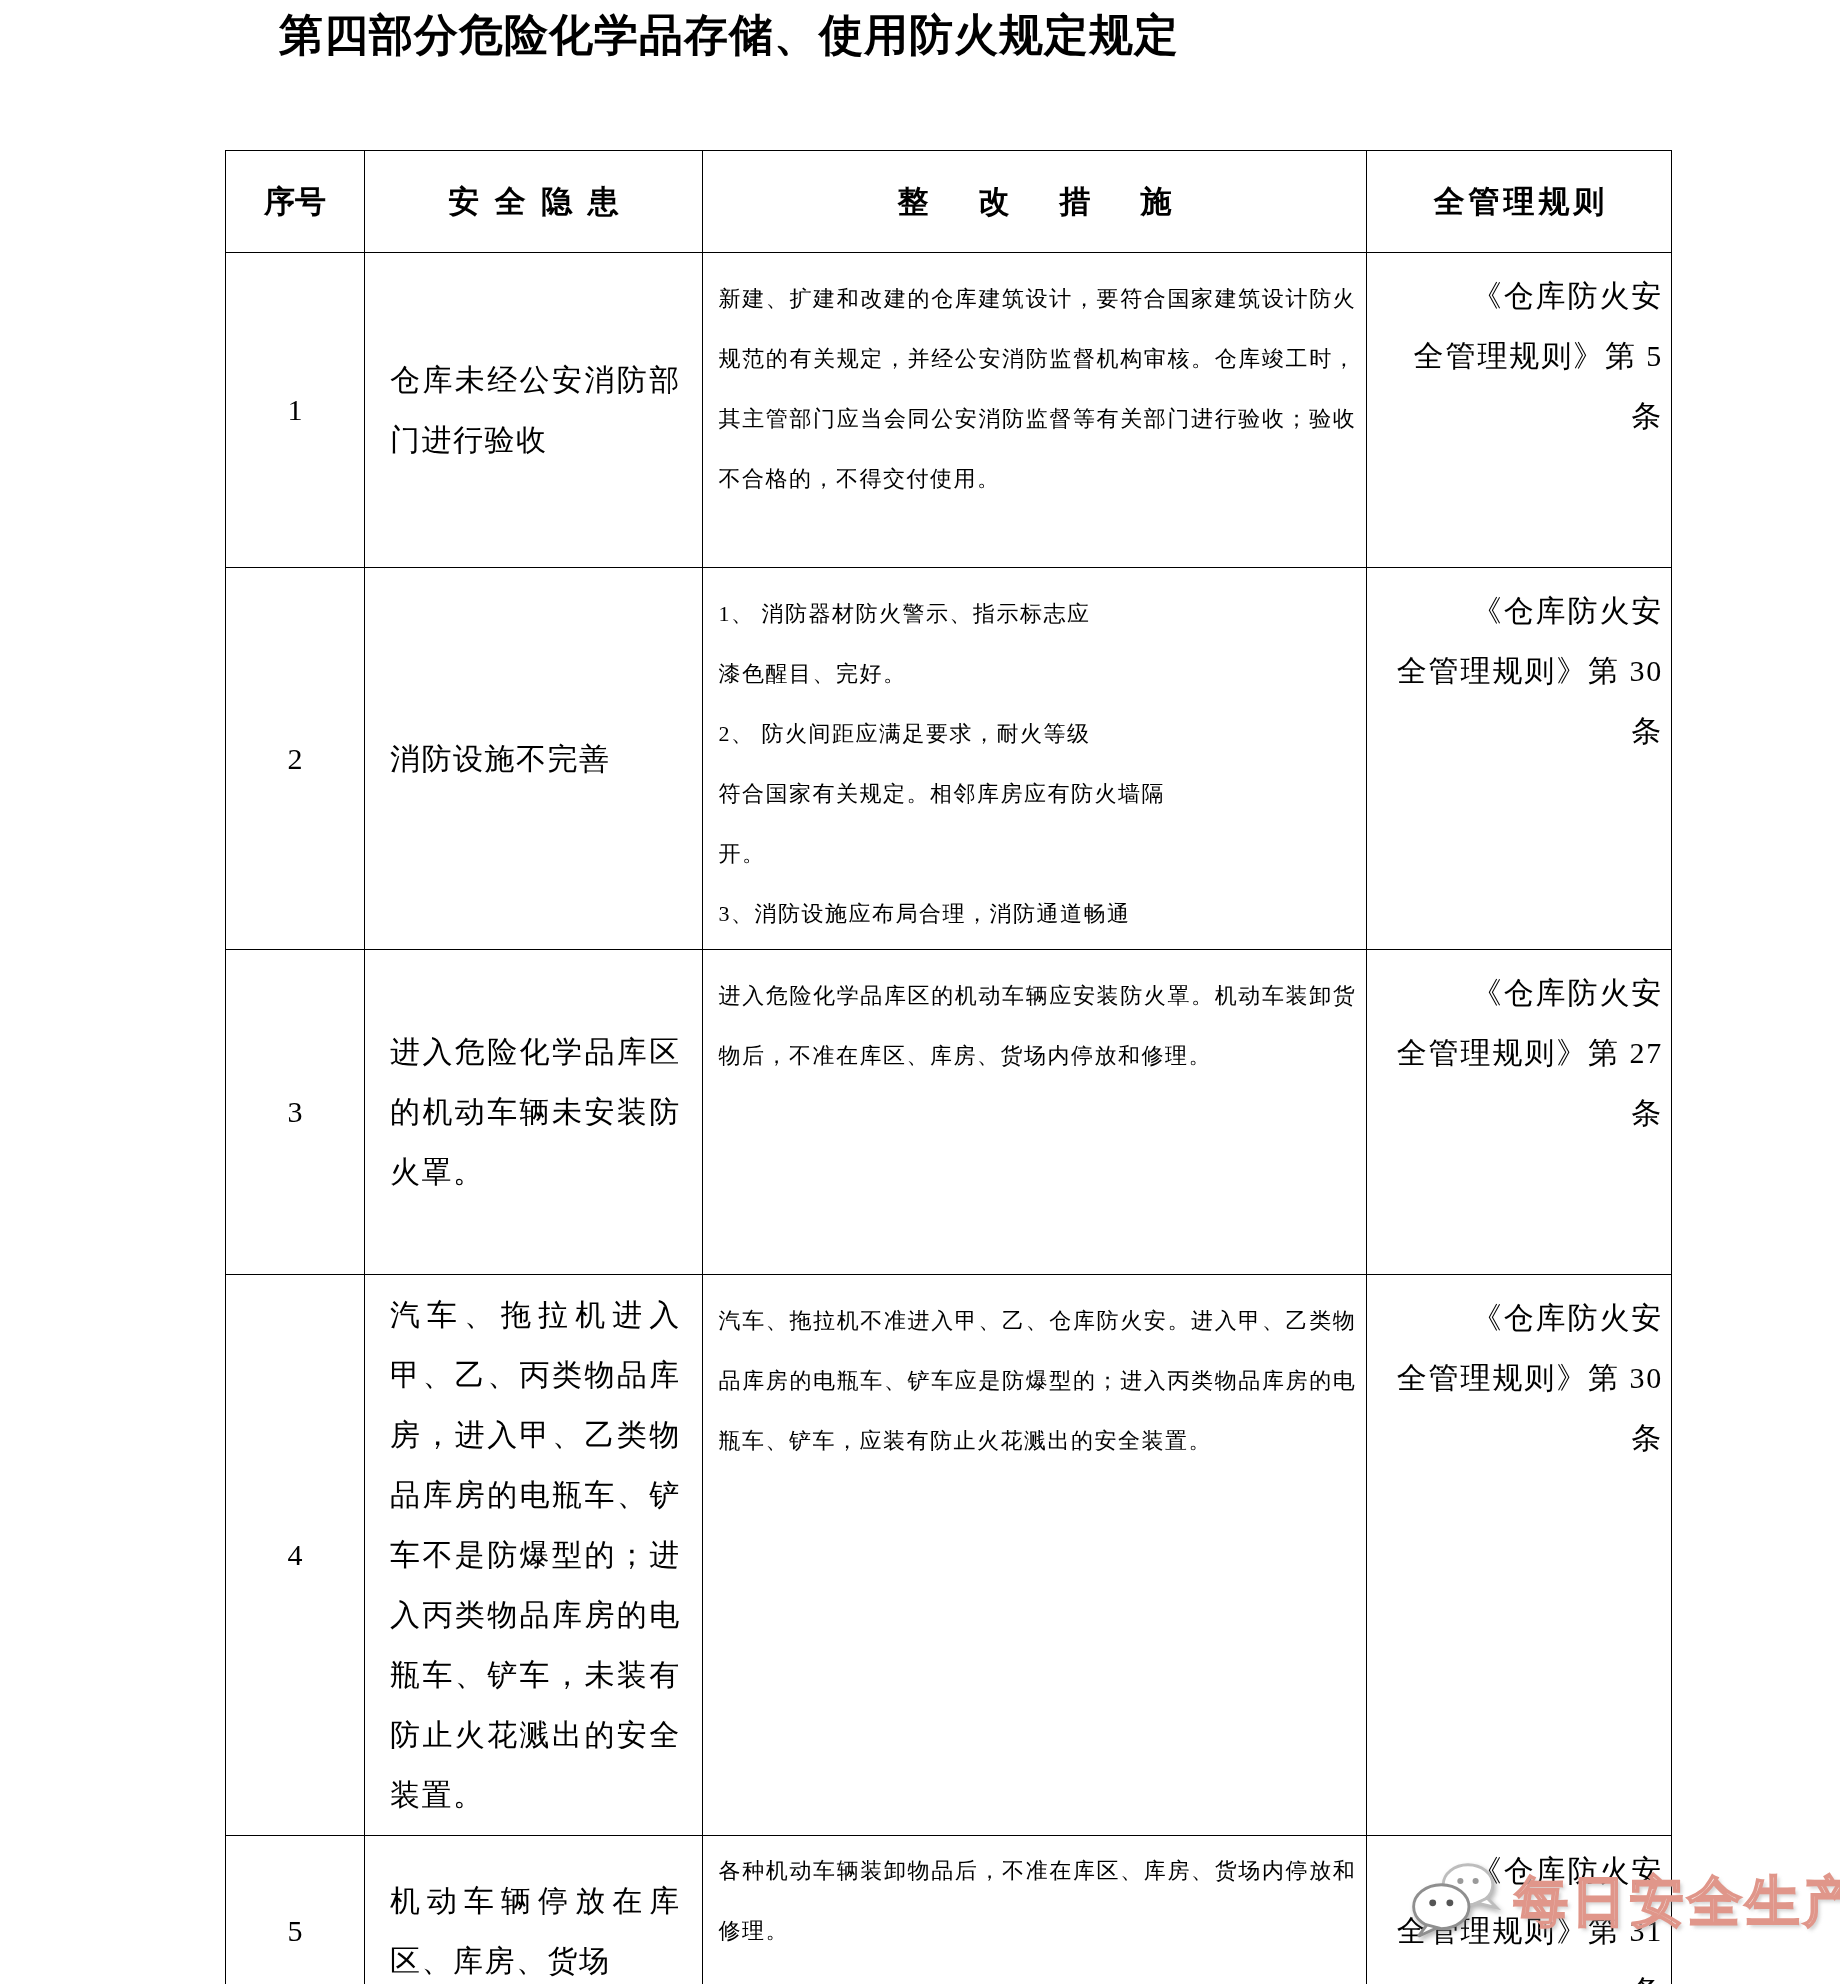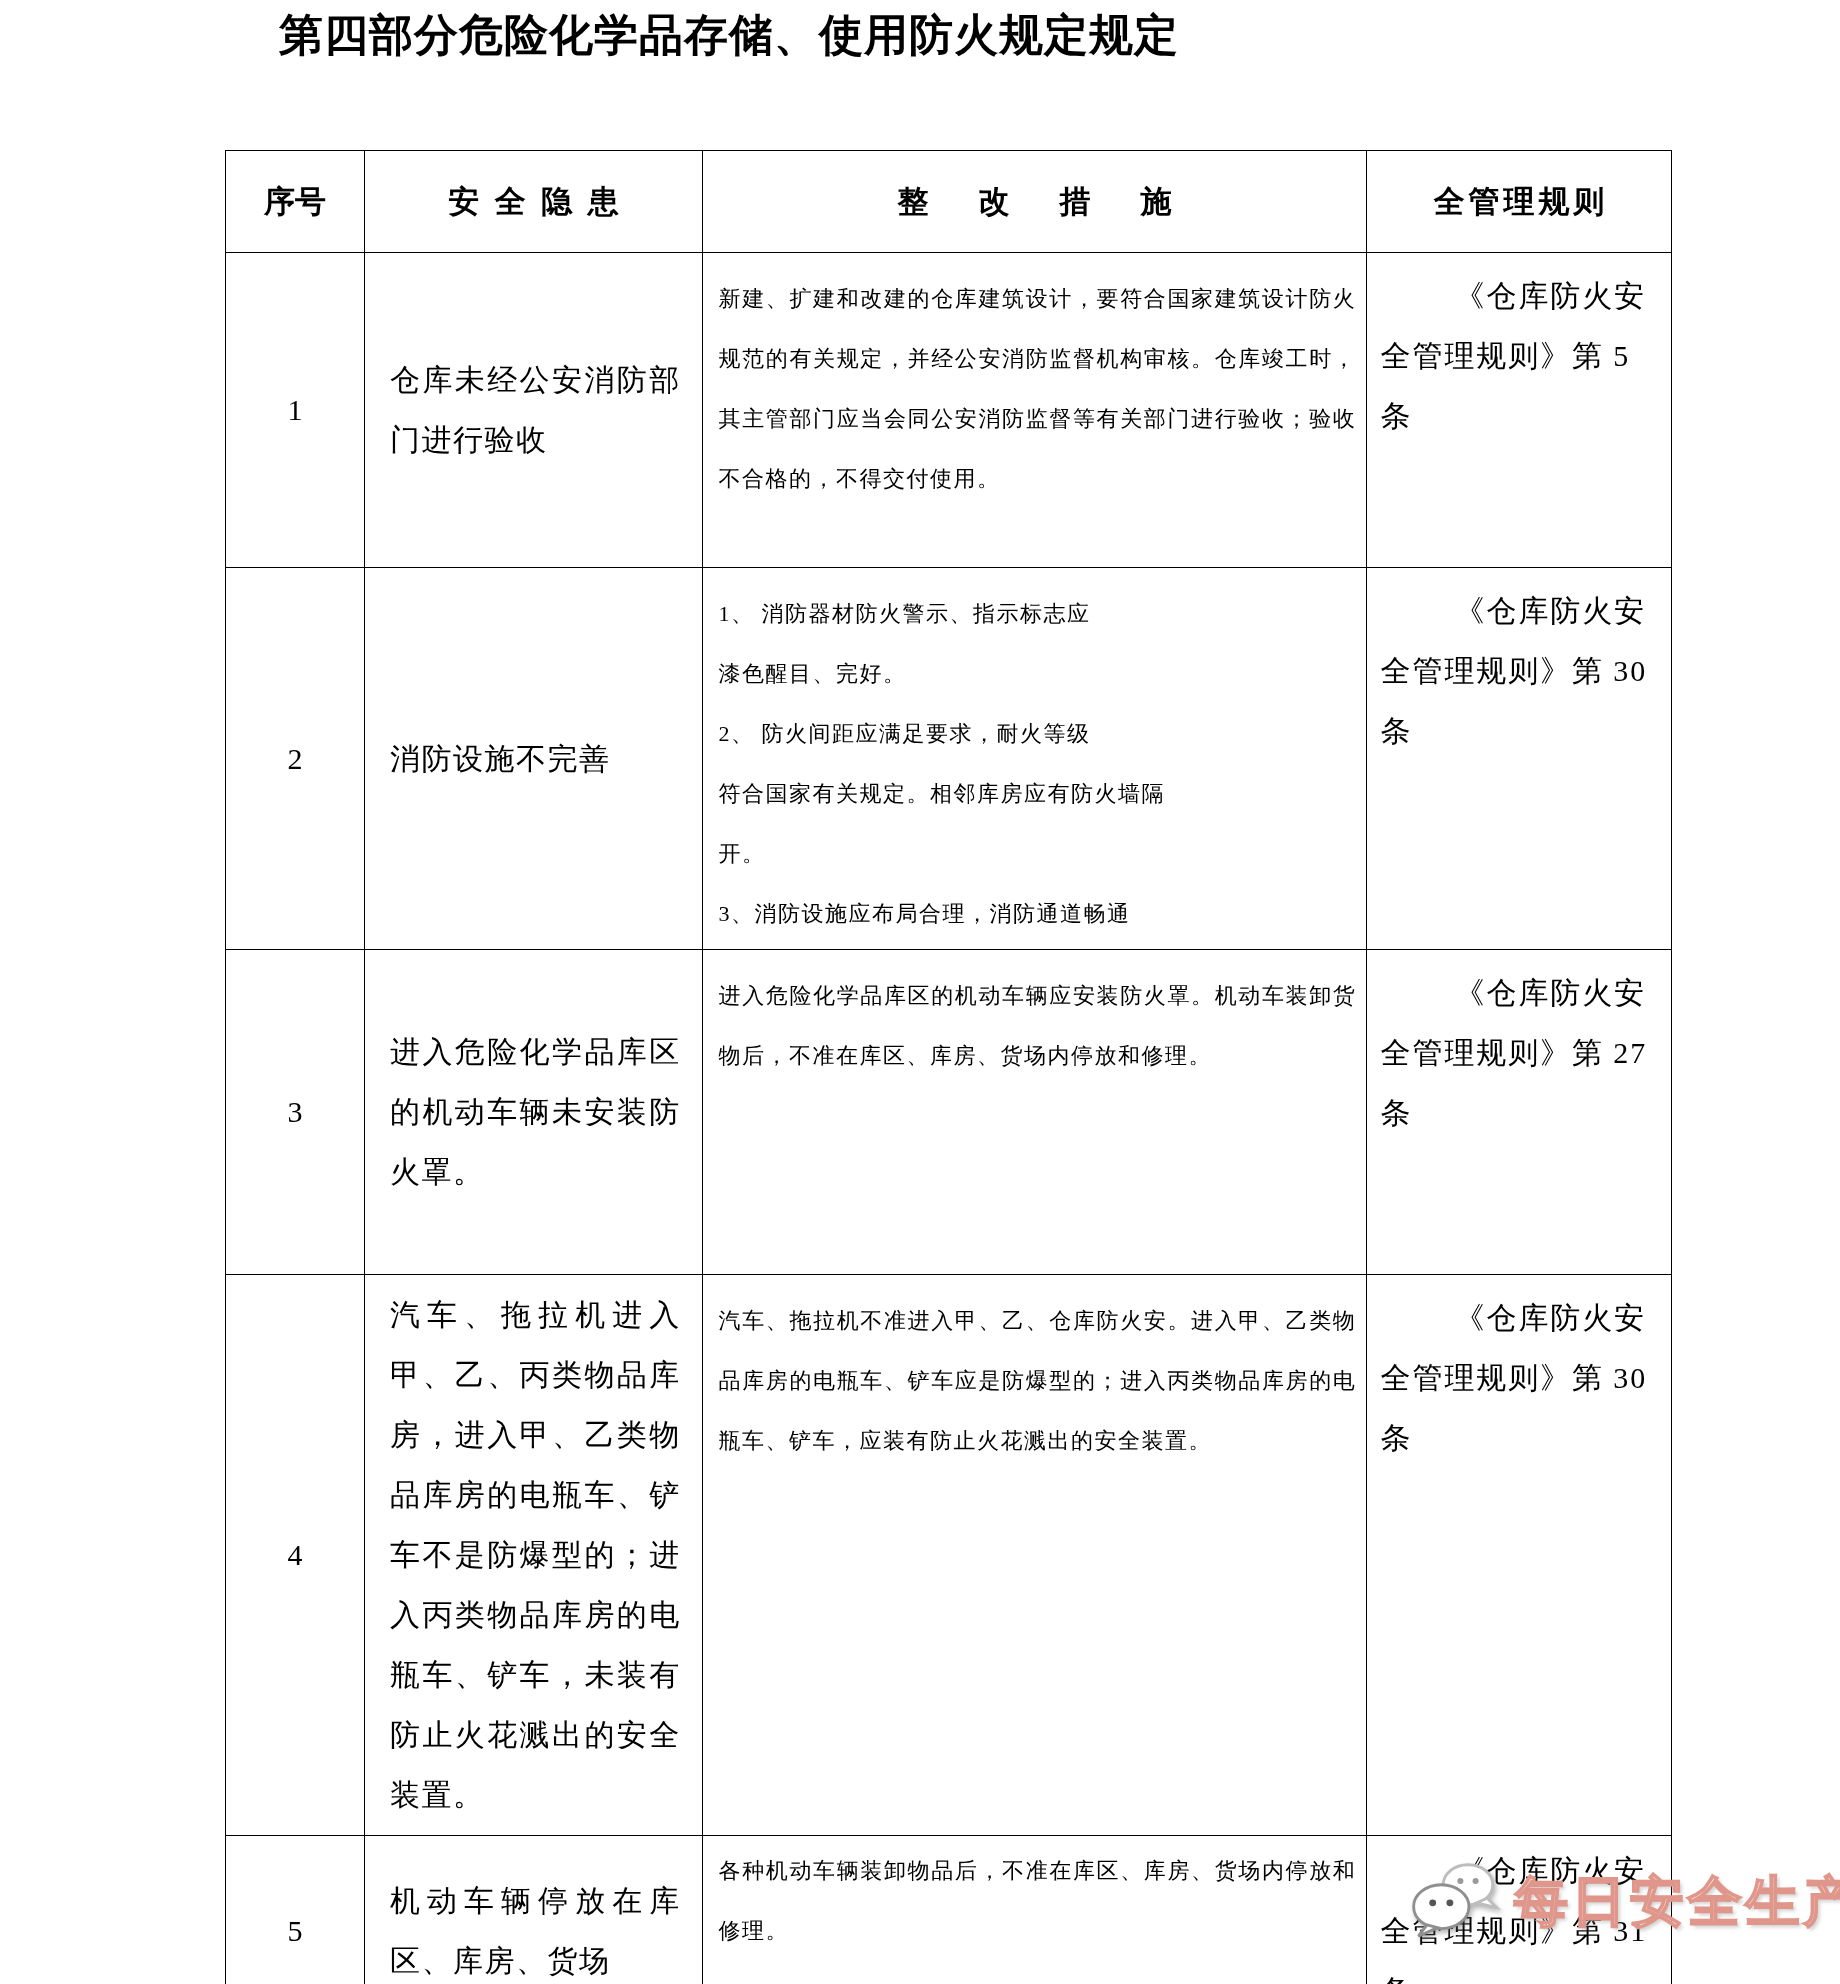--- a/index.html
+++ b/index.html
@@ -47,21 +47,21 @@
     padding:9.7px 21.3px 9.7px 25px; text-align:justify; letter-spacing:1.5px;
   }
   td.cell-measure {
     vertical-align:top; font-size:22px; line-height:60px;
     padding:15.5px 9.7px 5.8px 15.5px; text-align:justify;
     white-space:pre-line; letter-spacing:1.5px;
   }
   td.cell-basis {
     vertical-align:top; font-size:30px; line-height:60px;
     padding:12.6px 7.8px 5.8px 13.6px;
-    white-space:pre-line; letter-spacing:1.9px; text-indent:74px;
+    white-space:pre-line; letter-spacing:1.9px; text-indent:74px;text-align:right;
   }
   tr.row-4 td.cell-measure, tr.row-4 td.cell-basis { padding-top:5.8px; }
 
   .watermark {
     position:absolute; left:1405px; top:1859px;
     display:flex; align-items:center; gap:3.9px;
     pointer-events:none; z-index:5;
   }
   .wm-logo { filter:drop-shadow(2.9px 3.9px 2.9px rgba(90,90,90,0.45)); }
   .wm-text {

